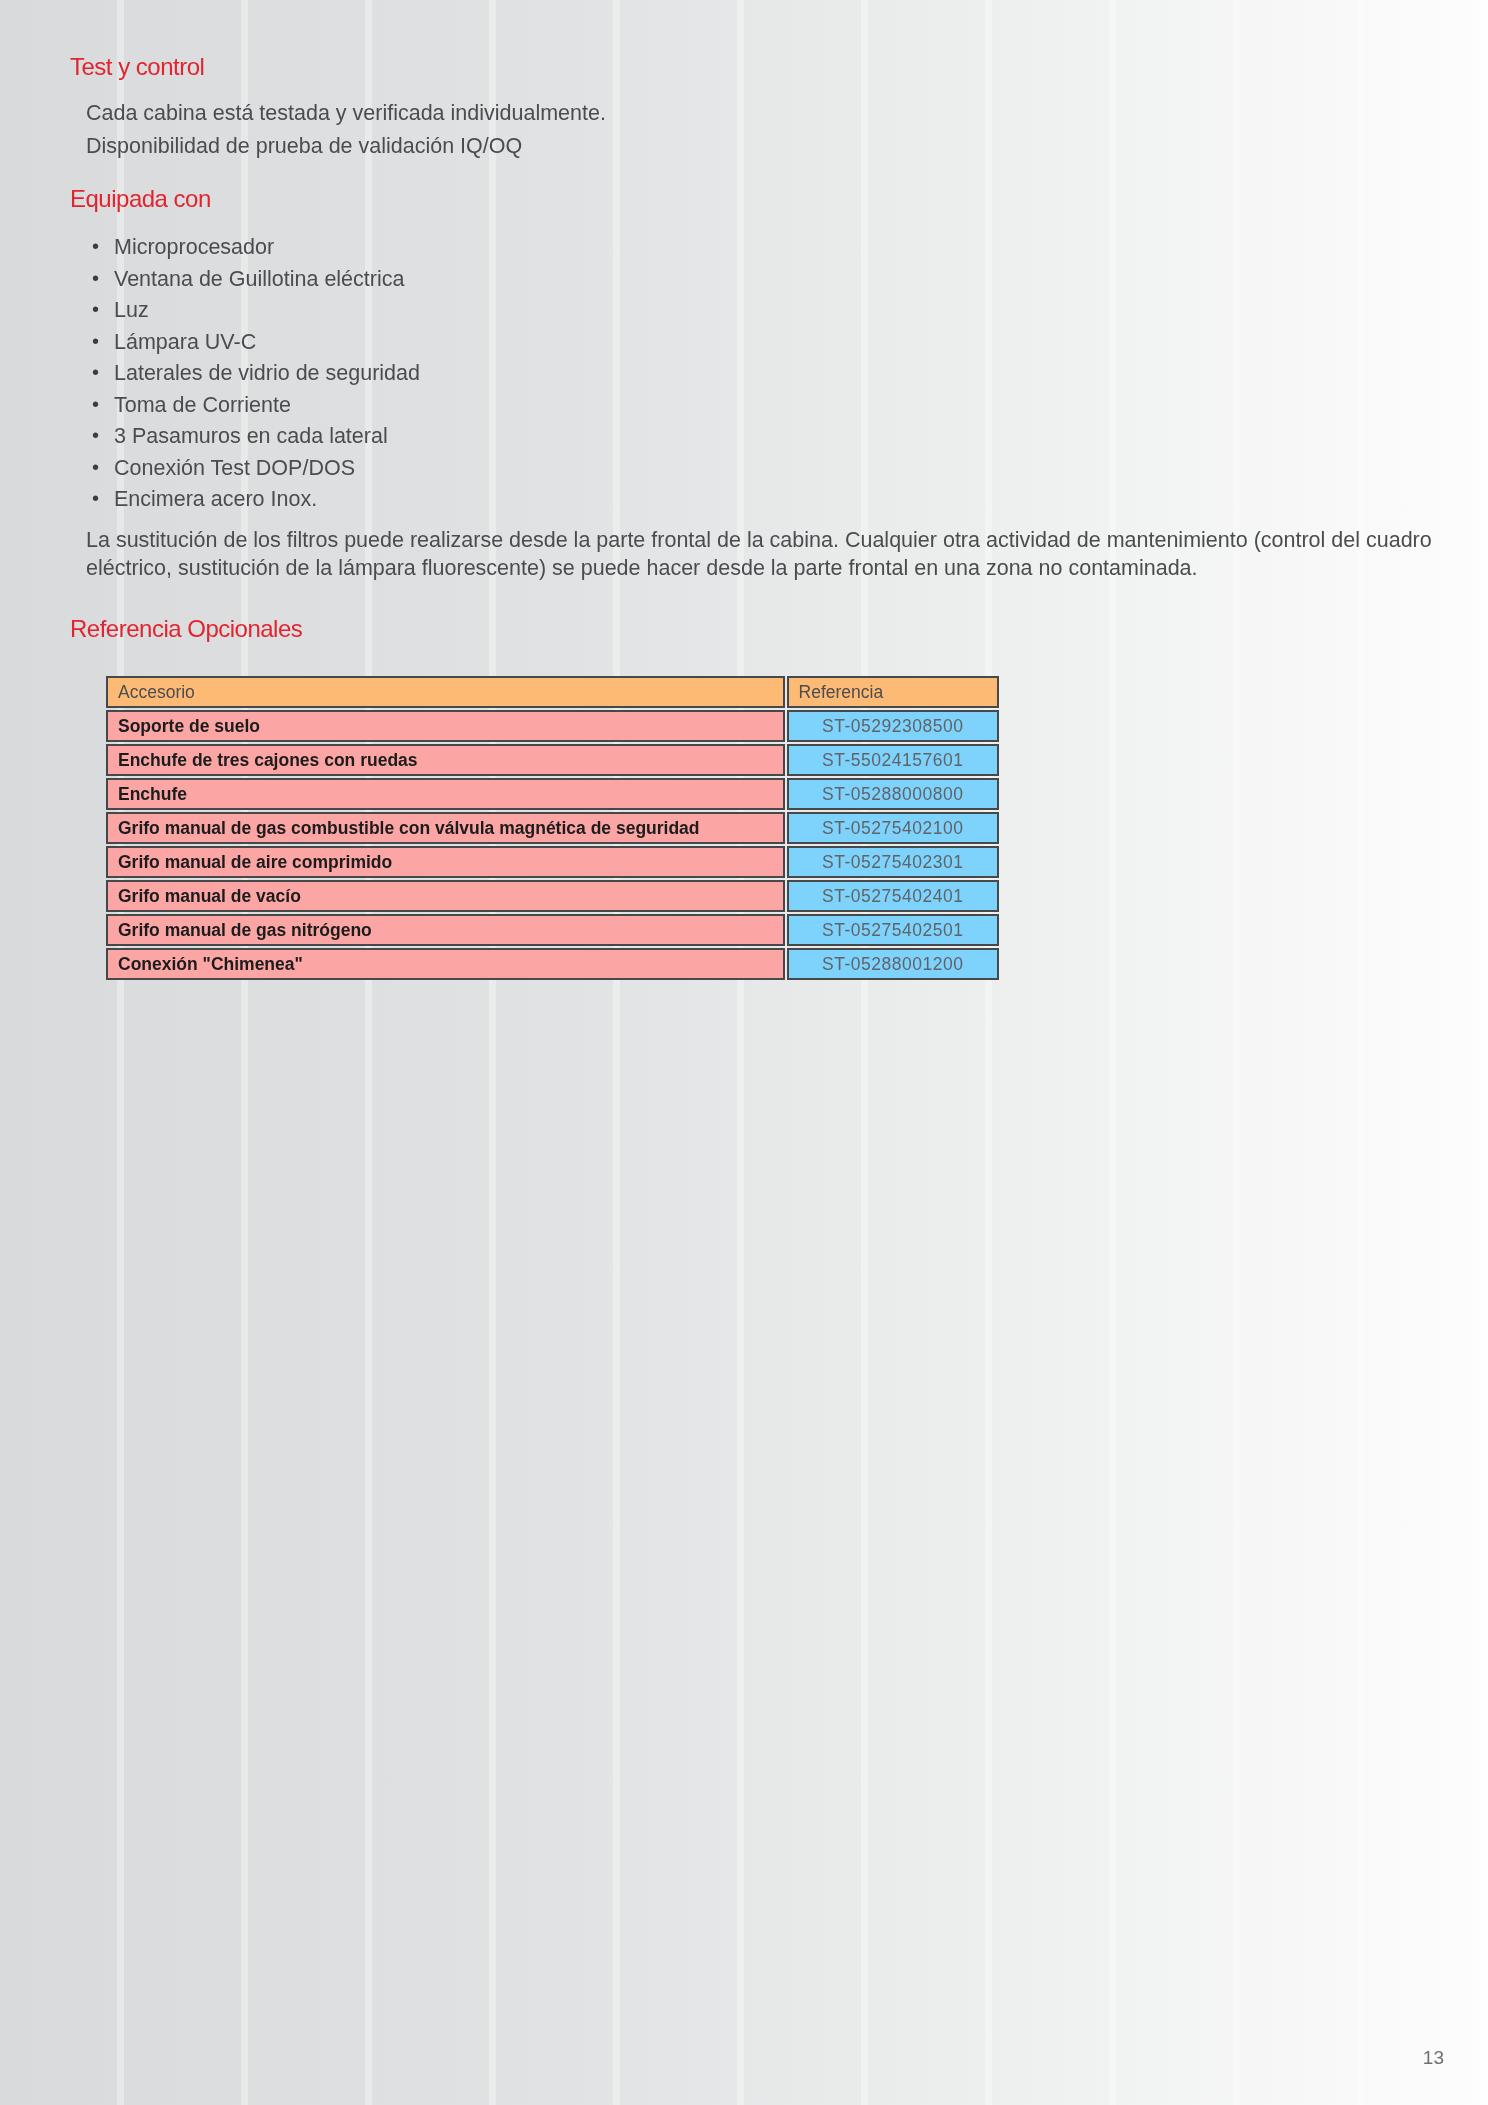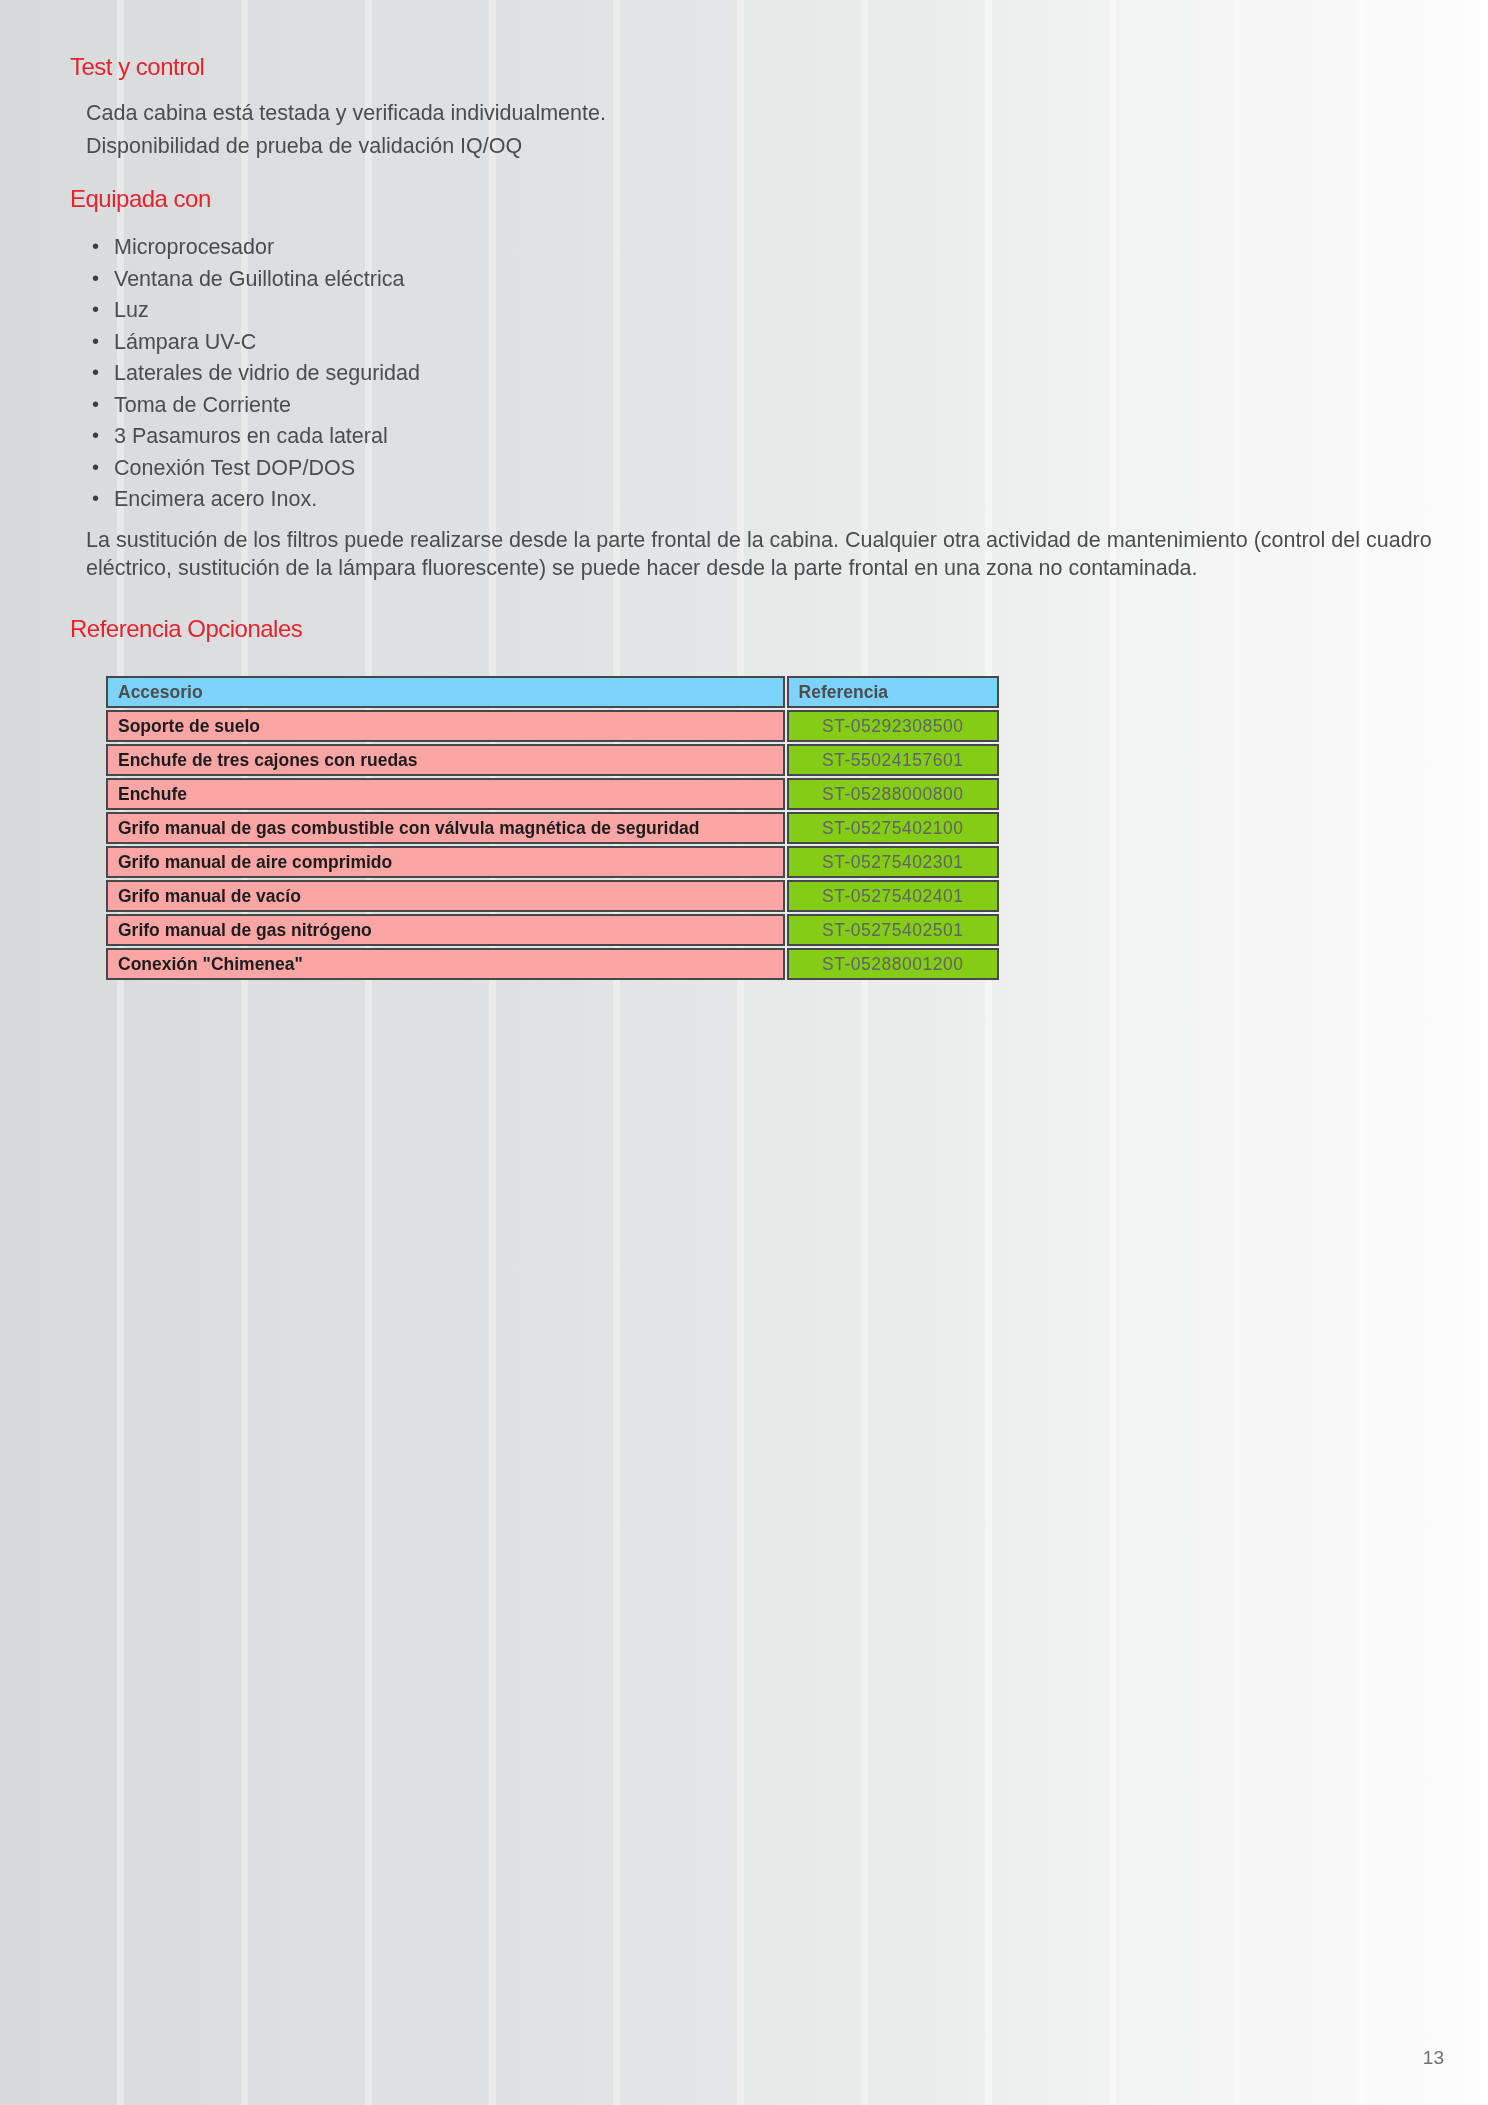--- a/index.html
+++ b/index.html
@@ -73,34 +73,34 @@
     table-layout: fixed;
   }
   table.acc-table th, table.acc-table td {
     border: 2px solid #47484a;
     height: 32px;
     padding: 2px 10px;
     font-size: 17.5px;
     vertical-align: middle;
   }
   table.acc-table th {
-    background: #7dd3fc;
+    background: #fdba74;
     color: #4c4d4f;
-    font-weight: 700;
+    font-weight: 400;
   }
   th.col-name { width: 677px; text-align: left; }
   th.col-ref { width: 212px; text-align: left; }
   td.cell-name {
     background: #fca5a5;
     color: #1c1c1c;
     font-weight: 700;
     text-align: left;
   }
   td.cell-ref {
-    background: #84cc16;
+    background: #7dd3fc;
     color: #626367;
     letter-spacing: 0.5px;
     text-align: center;
     white-space: nowrap;
   }
   .page-number {
     position: absolute;
     right: 44px;
     bottom: 36px;
     font-size: 19px;

